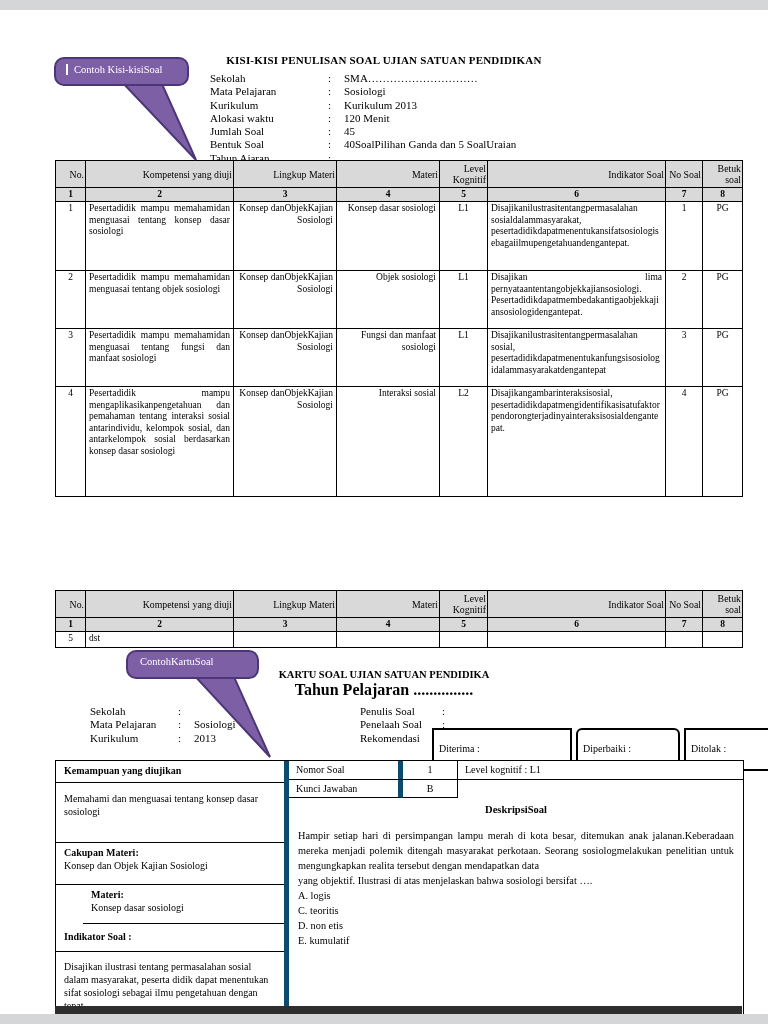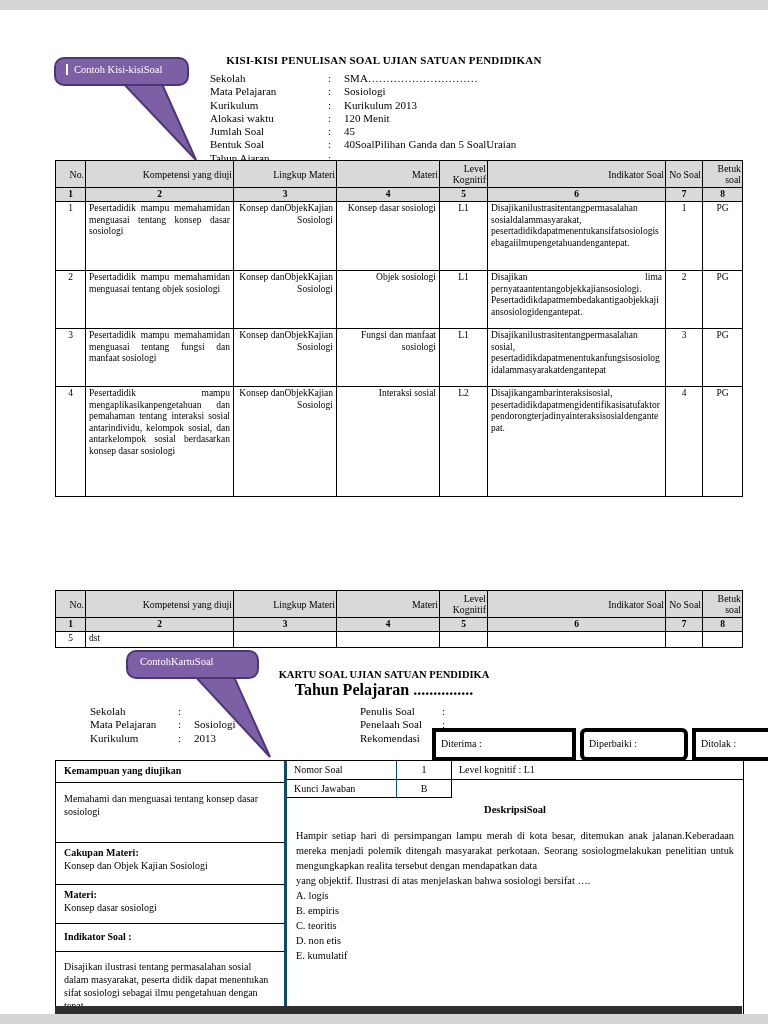--- a/index.html
+++ b/index.html
@@ -37,37 +37,37 @@
   .c-no,.c-lev,.c-nos,.c-bs{text-align:center;}
   .c-ling,.c-mat{text-align:right;}
   .c-komp,.c-ind{text-align:justify;}
   tr.r1 td{height:66px;} tr.r2 td{height:55px;} tr.r3 td{height:55px;} tr.r4 td{height:107px;}
   tr.r5 td{height:13px;}
 
   
   .kartu-title{left:0;top:659px;width:100%;text-align:center;font-weight:bold;font-size:10.5px;}
   .kartu-subtitle{left:0;top:671px;width:100%;text-align:center;font-weight:bold;font-size:16px;}
   .rekom{display:flex;gap:4px;font-size:10px;}
-  .rbox{border:4px solid #000000;height:15px;line-height:14px;padding:5px 5px;background:#fff;}
+  .rbox{border:2px solid #000000;height:15px;line-height:14px;padding:12px 5px;background:#fff;}
   .rbox1{width:126px;} .rbox2{width:90px;border-radius:6px;} .rbox3{width:84px;}
 
   
   .card{left:55px;top:750px;width:687px;height:254px;border:1px solid #000;display:flex;font-size:10px;background:#fff;}
-  .card-left{width:228px;border-right:3px solid #0c4a6e;display:flex;flex-direction:column;}
+  .card-left{width:228px;border-right:5px solid #0c4a6e;display:flex;flex-direction:column;}
   .cl-sec{border-bottom:1px solid #000;padding:3px 8px;line-height:13px;}
   .cl-s1{height:21px;font-weight:bold;}
   .cl-s2{height:67px;padding-top:9px;}
   .cl-s3{height:49px;}
-  .cl-s4{height:44px;}
+  .cl-s4{height:44px;margin-left:27px;}
   .cl-s5{height:26px;font-weight:bold;padding-top:6px;}
   .cl-s6{flex:1;border-bottom:none;padding-top:8px;}
   .bold{font-weight:bold;}
   .card-right{flex:1;display:flex;flex-direction:column;}
   .cr-row{display:flex;height:18px;line-height:17px;}
-  .cr-c1{width:95px;padding:0 7px;border-right:1px solid #0c4a6e;}
+  .cr-c1{width:95px;padding:0 7px;border-right:5px solid #0c4a6e;}
   .cr-c2{width:54px;text-align:center;border-right:1px solid #000;}
   .cr-c3{flex:1;padding:0 7px;}
   .cr-row1{border-bottom:1px solid #000;}
   .cr-row2 .cr-c1,.cr-row2 .cr-c2{border-bottom:1px solid #000;}
   .cr-desk{text-align:center;font-weight:bold;font-size:10.5px;margin-top:6px;}
   .cr-body{padding:13px 9px 0 9px;font-size:10.3px;line-height:15px;}
   .cr-body p{margin:0;text-align:justify;}
   .opt{line-height:15px;}
 
   .bottom-strip{left:55px;top:996px;width:687px;height:8px;background:#2e2e2e;z-index:7;}
@@ -327,21 +327,20 @@
       <div class="cr-row cr-row2">
         <div class="cr-c1">Kunci Jawaban</div>
         <div class="cr-c2">B</div>
         <div class="cr-c3"></div>
       </div>
       <div class="cr-desk">DeskripsiSoal</div>
       <div class="cr-body">
         <p>Hampir setiap hari di persimpangan lampu merah di kota besar, ditemukan anak jalanan.Keberadaan mereka menjadi polemik ditengah masyarakat perkotaan. Seorang sosiologmelakukan penelitian untuk mengungkapkan realita tersebut dengan mendapatkan data</p>
         <p>yang objektif. Ilustrasi di atas menjelaskan bahwa sosiologi bersifat ….</p>
         <div class="opt">A. logis</div>
-        <div class="opt">B. empiris</div>
         <div class="opt">C. teoritis</div>
         <div class="opt">D. non etis</div>
         <div class="opt">E. kumulatif</div>
       </div>
     </div>
   </div>
 
   <div class="abs bottom-strip"></div>
 
 </div>

